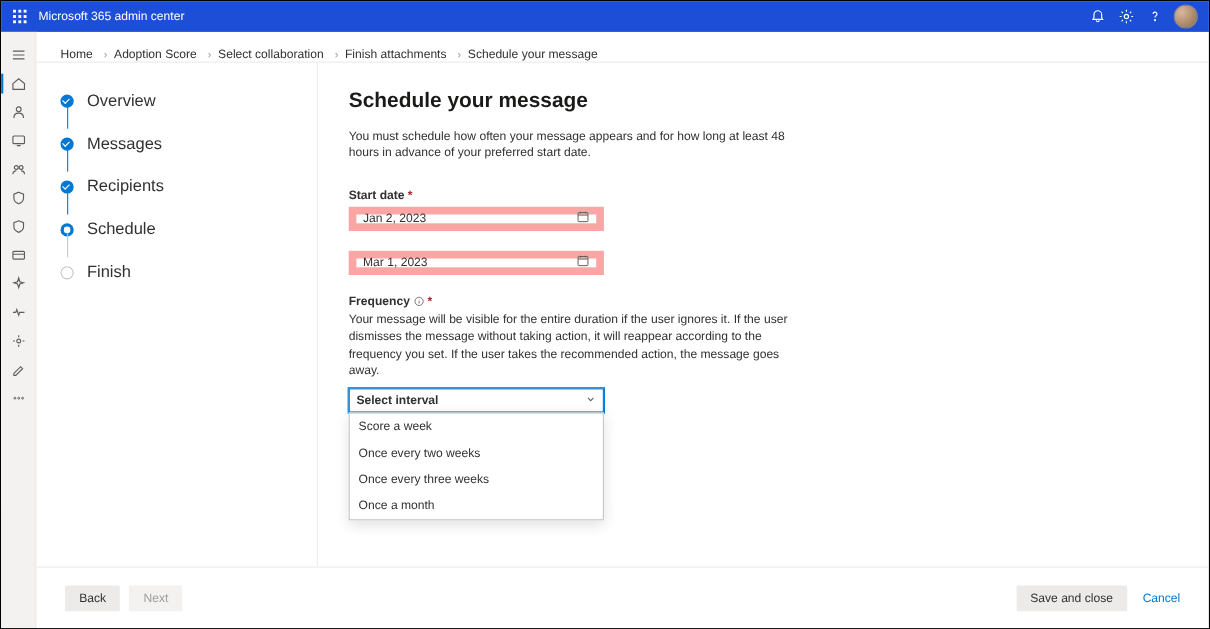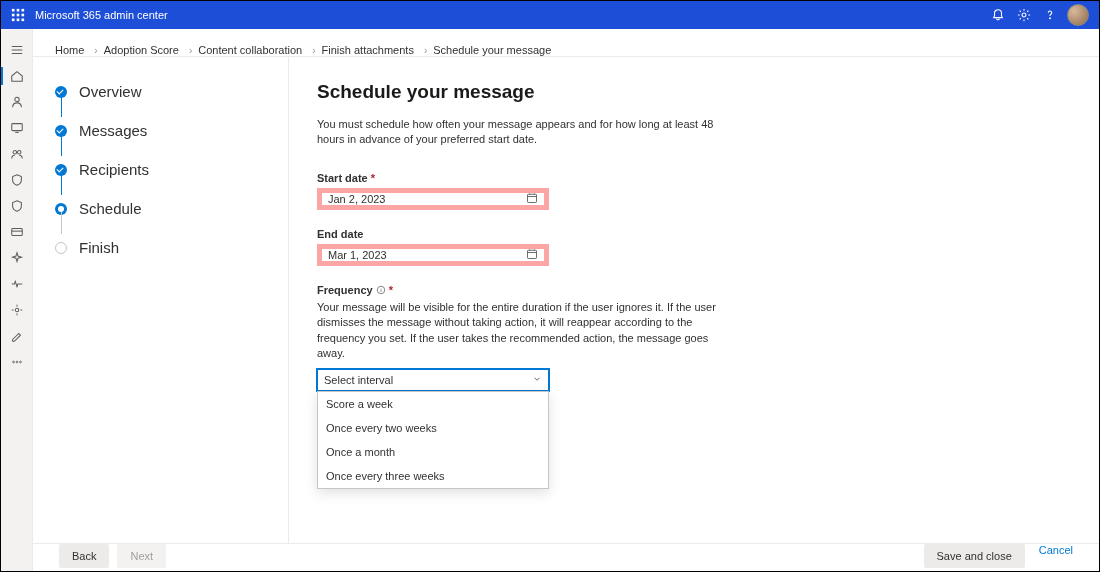--- a/index.html
+++ b/index.html
@@ -40,31 +40,31 @@
   .step .connector { position:absolute; left:5.5px; top:12px; width:1px; height:22px; background:#0078d4; }
   .step .connector.future { background:#c8c6c4; }
   .step.current span.label { font-weight:400; }
 
   .form-pane { flex:1; border-left:1px solid #edebe9; padding: 24px 28px; position:relative; overflow:visible; }
   .form-title { font-size: 19px; font-weight:600; color:#1b1a19; margin-bottom: 14px; }
   .form-desc { font-size: 11px; color:#323130; max-width: 420px; line-height: 1.4; margin-bottom: 24px; }
   .field-label { font-size: 11px; font-weight:600; color:#323130; margin-bottom:4px; display:flex; align-items:center; gap:3px; }
   .req { color:#a4262c; }
   .info-dot { width:10px; height:10px; display:inline-flex; align-items:center; justify-content:center; }
-  .text-input { width: 232px; height: 22px; border:5px solid #fca5a5; font-size:11px; padding: 0 6px; display:flex; align-items:center; justify-content:space-between; color:#323130; background:#fff; }
+  .text-input { width: 232px; height: 22px; border:7px solid #fca5a5; font-size:11px; padding: 0 6px; display:flex; align-items:center; justify-content:space-between; color:#323130; background:#fff; }
   .text-input .cal { color:#605e5c; font-size:11px; }
   .field-block { margin-bottom: 18px; }
   .freq-desc { font-size:11px; color:#323130; max-width: 420px; line-height:1.4; margin-bottom:8px; margin-top:2px; }
 
-  .select-box { width: 232px; height: 22px; border:1px solid #0078d4; outline:1px solid #0078d4; font-size:11px; padding:0 6px; display:flex; align-items:center; justify-content:space-between; background:#fff; color:#323130; }
+  .select-box { width: 232px; height: 22px; border:1px solid #0078d4; outline:1px solid #0078d4; font-size:11px; padding:0 6px; display:flex; align-items:center; justify-content:space-between; background:#fff; color:#323130;font-weight:bold; }
   .select-box .chev { color:#605e5c; }
   .dropdown { width:232px; border:1px solid #c8c6c4; background:#fff; box-shadow:0 4px 12px rgba(0,0,0,0.12); position:relative; margin-top:0; }
   .dropdown-item { font-size:11px; padding:6px 8px; cursor:pointer; color:#323130; }
 
-  .footer { height: 28px; border-top:1px solid #edebe9; display:flex; align-items:flex-start; padding: 0 26px; }
+  .footer { height: 56px; border-top:1px solid #edebe9; display:flex; align-items:center; padding: 0 26px; }
   .btn { font-size:11px; height:24px; padding:0 12px; border:1px solid transparent; border-radius:2px; cursor:pointer; display:inline-flex; align-items:center; }
   .btn-back { background:#edebe9; color:#323130; margin-right:8px; }
   .btn-next { background:#f3f2f1; color:#a19f9d; cursor:default; }
   .footer-spacer { flex:1; }
   .btn-save { background:#edebe9; color:#323130; margin-right:14px; }
   .link-cancel { color:#0078d4; font-size:11px; cursor:pointer; }
 </style>
 </head>
 <body>
 
@@ -185,21 +185,21 @@
         </div>
     </div>
 
     <div class="main">
 
       <div class="breadcrumb">
         <span class="crumb">Home</span>
         <span class="sep">›</span>
         <span class="crumb">Adoption Score</span>
         <span class="sep">›</span>
-        <span class="crumb">Content collaboration</span>
+        <span class="crumb">Select collaboration</span>
         <span class="sep">›</span>
         <span class="crumb">Finish attachments</span>
         <span class="sep">›</span>
         <span class="crumb">Schedule your message</span>
       </div>
 
       <div class="content-row">
 
         <div class="steps-pane">
           <div class="step">
@@ -242,23 +242,20 @@
               <span class="cal">
                 <svg width="12" height="12" viewBox="0 0 16 16" stroke="#605e5c" fill="none" stroke-width="1.2">
                     <rect x="2" y="3" width="12" height="11" rx="1"></rect>
                     <path d="M2 6h12M5 2v2M11 2v2"></path>
                   </svg>
               </span>
             </div>
           </div>
 
           <div class="field-block">
-            <div class="field-label">
-              <span>End date</span>
-            </div>
             <div class="text-input">
               <span>Mar 1, 2023</span>
               <span class="cal">
                 <svg width="12" height="12" viewBox="0 0 16 16" stroke="#605e5c" fill="none" stroke-width="1.2">
                     <rect x="2" y="3" width="12" height="11" rx="1"></rect>
                     <path d="M2 6h12M5 2v2M11 2v2"></path>
                   </svg>
               </span>
             </div>
           </div>
@@ -279,22 +276,22 @@
               <span>Select interval</span>
               <span class="chev">
                 <svg width="10" height="10" viewBox="0 0 16 16" stroke="#605e5c" fill="none" stroke-width="1.5">
                     <path d="M4 6l4 4 4-4"></path>
                   </svg>
               </span>
             </div>
             <div class="dropdown">
               <div class="dropdown-item">Score a week</div>
               <div class="dropdown-item">Once every two weeks</div>
+              <div class="dropdown-item">Once every three weeks</div>
               <div class="dropdown-item">Once a month</div>
-              <div class="dropdown-item">Once every three weeks</div>
             </div>
           </div>
         </div>
       </div>
 
       <div class="footer">
         <button class="btn btn-back">Back</button>
         <button class="btn btn-next">Next</button>
         <span class="footer-spacer"></span>
         <button class="btn btn-save">Save and close</button>

